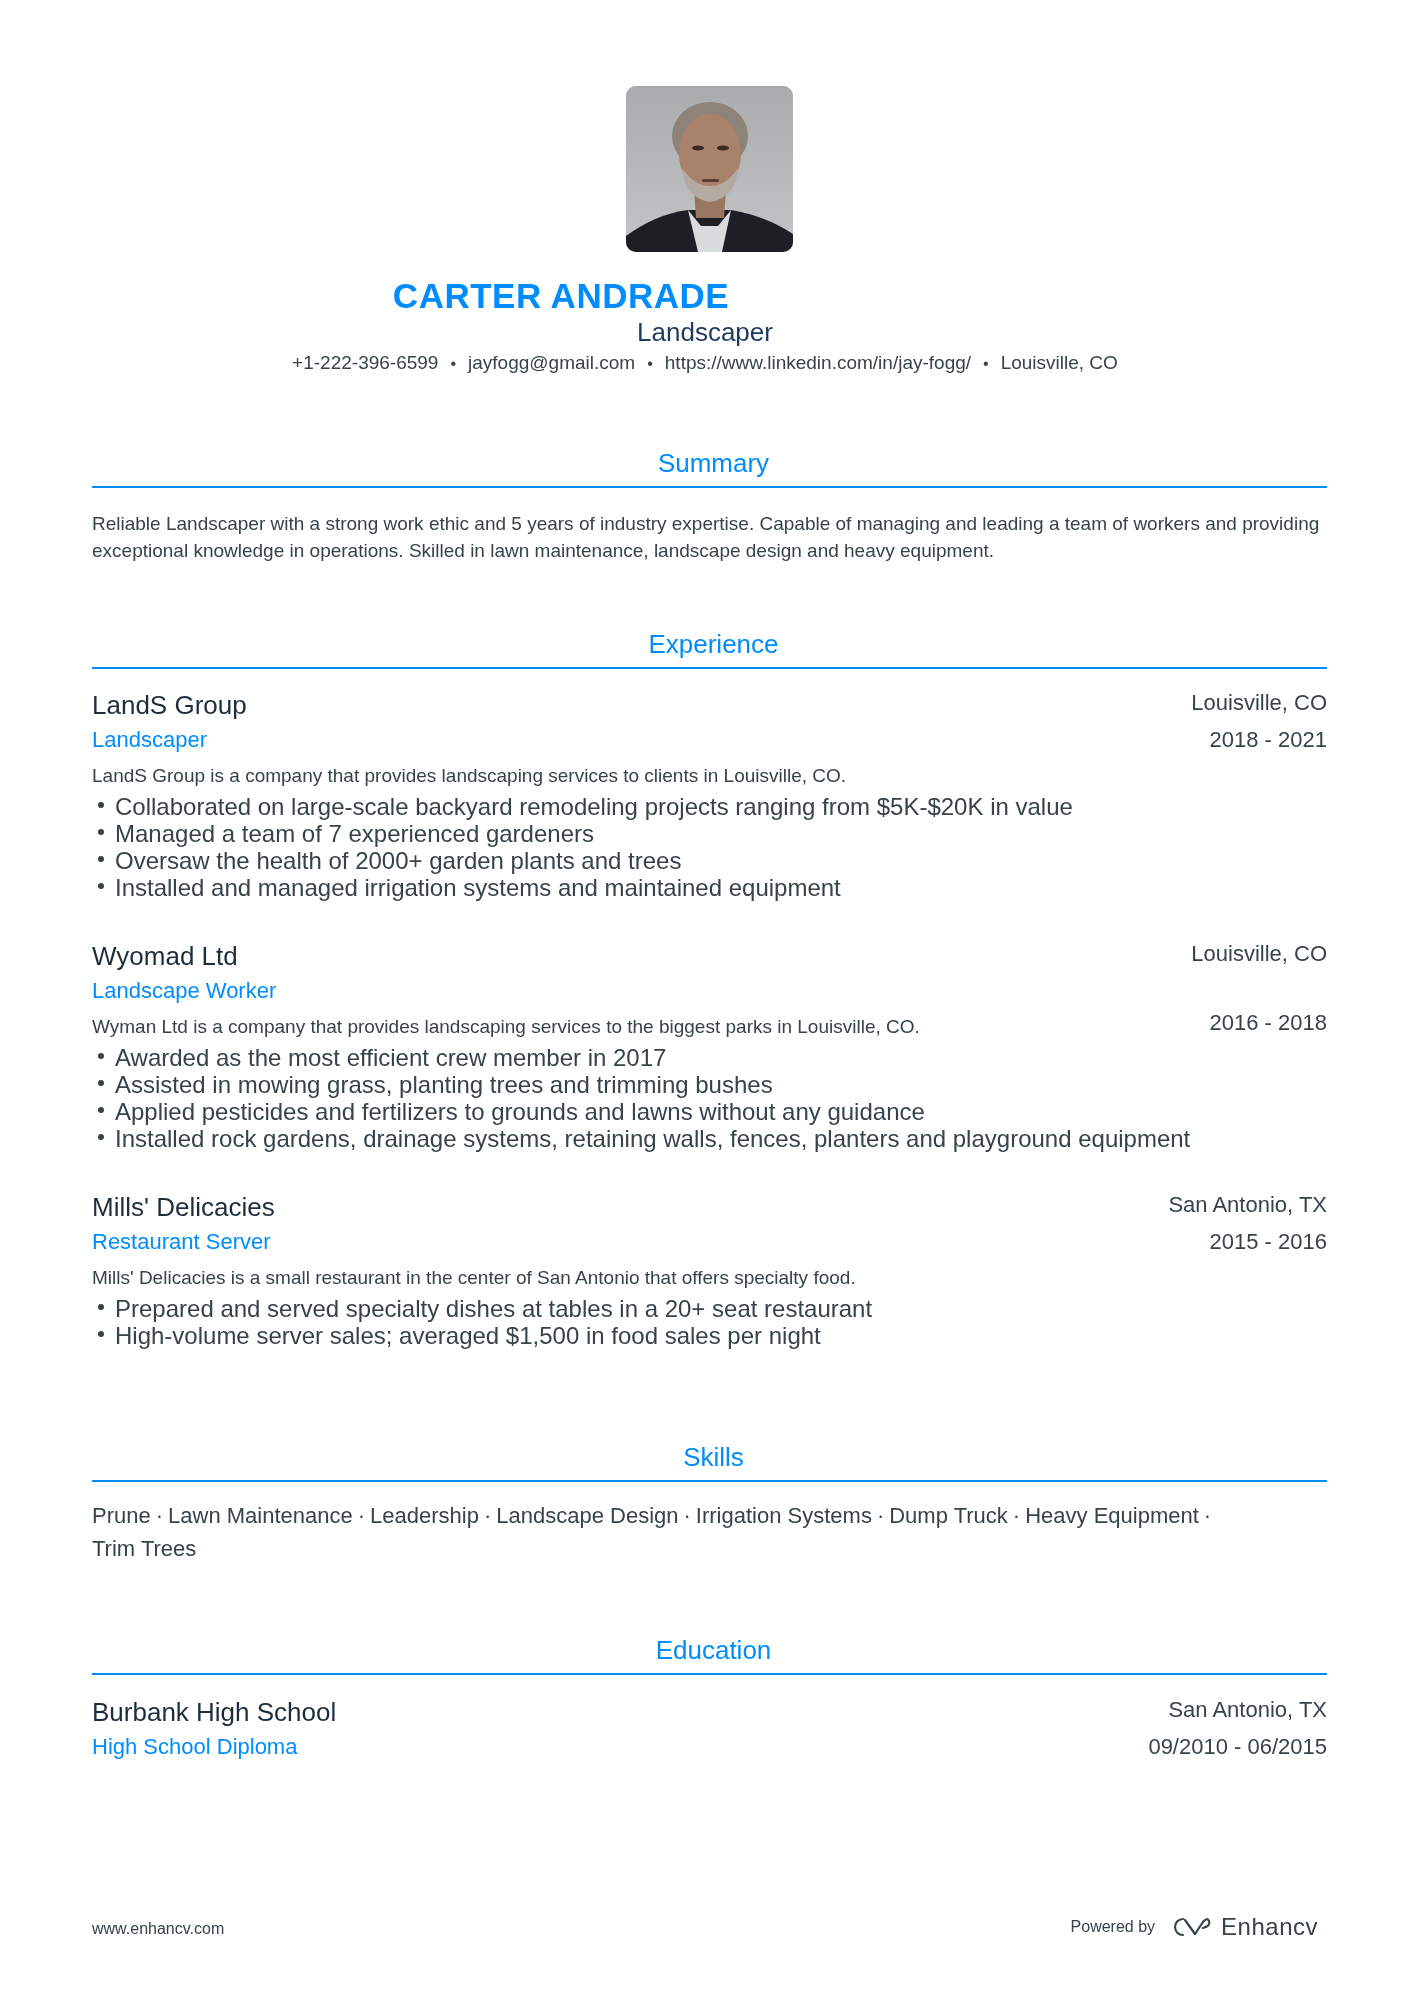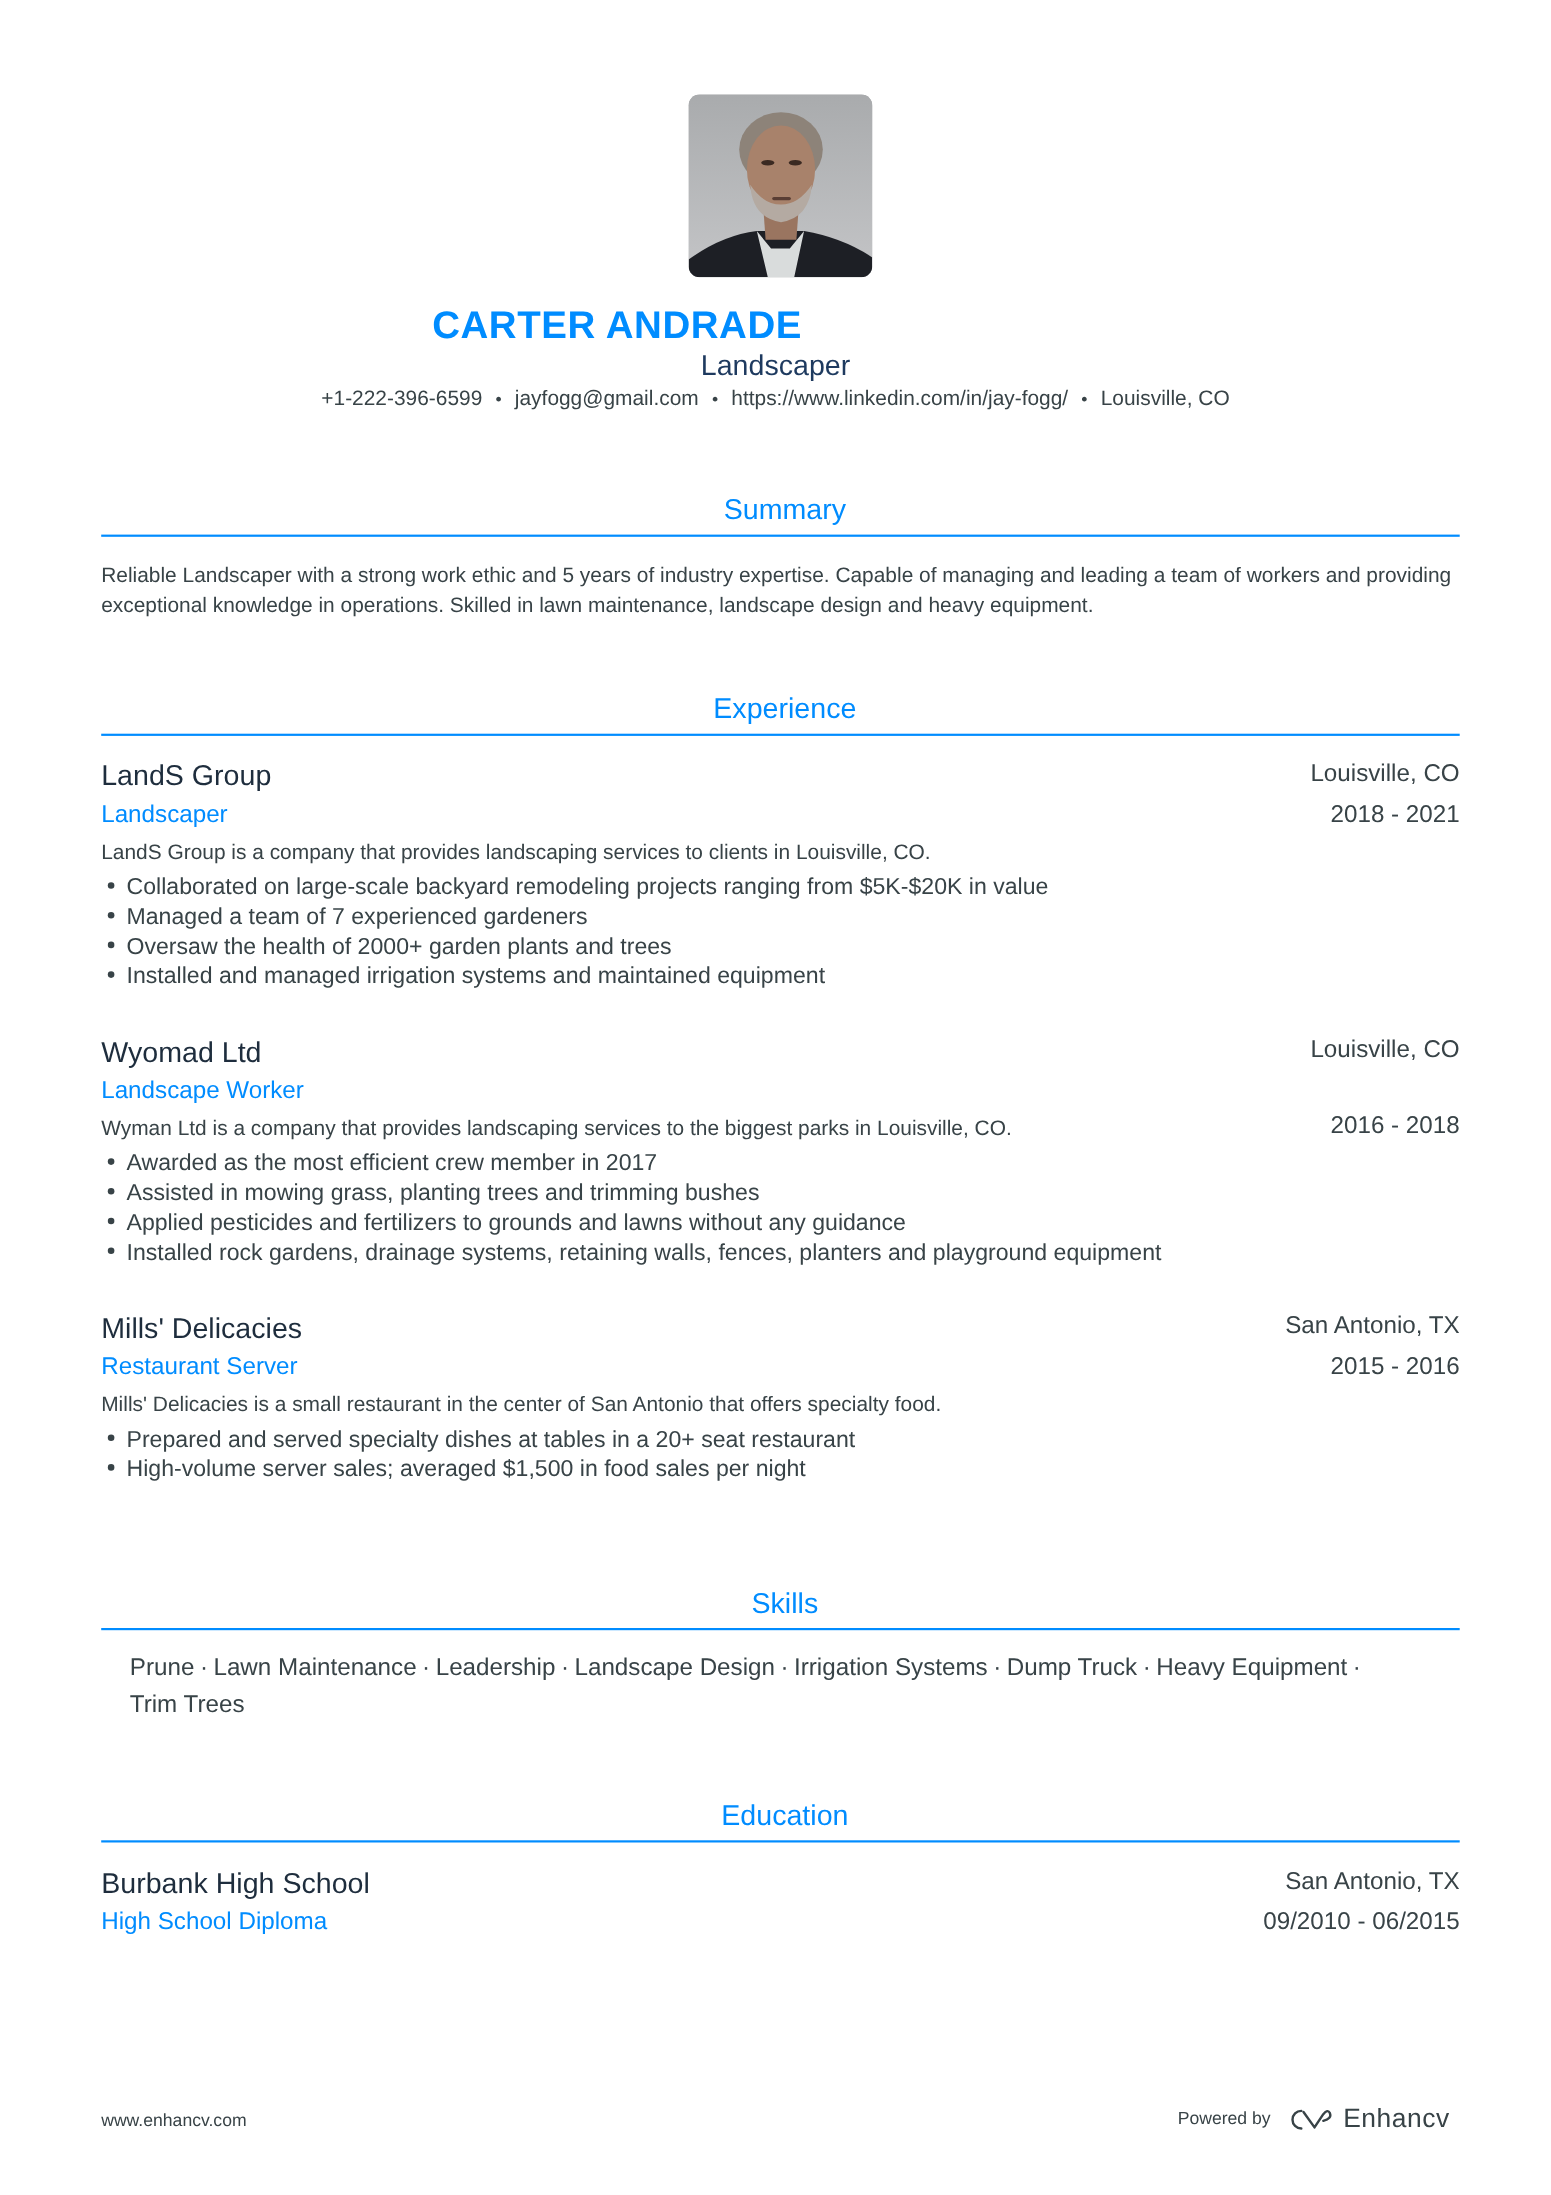--- a/index.html
+++ b/index.html
@@ -19,24 +19,24 @@
   .rule { position: absolute; left: 92px; width: 1235px; height: 2px; background: #008cff; }
 
   .para { position: absolute; left: 92px; width: 1240px; font-size: 19px; line-height: 27px; color: #384347; }
 
   .job-company { position: absolute; left: 92px; font-size: 26px; color: #1e2d3d; line-height: 32px; }
   .job-role { position: absolute; left: 92px; font-size: 22px; color: #008cff; line-height: 28px; }
   .job-loc { position: absolute; right: 83px; font-size: 22px; color: #384347; line-height: 28px; text-align: right; }
   .job-date { position: absolute; right: 83px; font-size: 22px; color: #384347; line-height: 28px; text-align: right; }
   .job-desc { position: absolute; left: 92px; font-size: 19px; color: #384347; line-height: 26px; }
   .bullets { position: absolute; left: 96px; list-style: none; }
-  .bullets li { font-size: 21px; line-height: 27px; color: #384347; position: relative; padding-left: 19px; }
+  .bullets li { font-size: 24px; line-height: 27px; color: #384347; position: relative; padding-left: 19px; }
   .bullets li .dot { position: absolute; left: 2px; top: 9px; width: 6px; height: 6px; border-radius: 50%; background: #384347; }
 
-  .skills { position: absolute; left: 92px; width: 1240px; font-size: 22px; line-height: 33px; color: #384347; margin-left: 26px; }
+  .skills { position: absolute; left: 92px; width: 1240px; font-size: 22px; line-height: 33px; color: #384347; }
   .skills .skill-sep { margin: 0 5px; }
 
   .footer-left { position: absolute; left: 92px; top: 1920px; font-size: 16px; color: #384347; }
   .footer-right { position: absolute; right: 92px; top: 1913px; display: flex; align-items: center; gap: 14px; }
   .footer-right .powered { font-size: 16px; color: #384347; }
   .footer-right .brand { display: flex; align-items: center; gap: 8px; }
   .footer-right .brand-name { font-size: 24px; color: #384347; letter-spacing: 0.5px; }
 </style>
 </head>
 <body>

